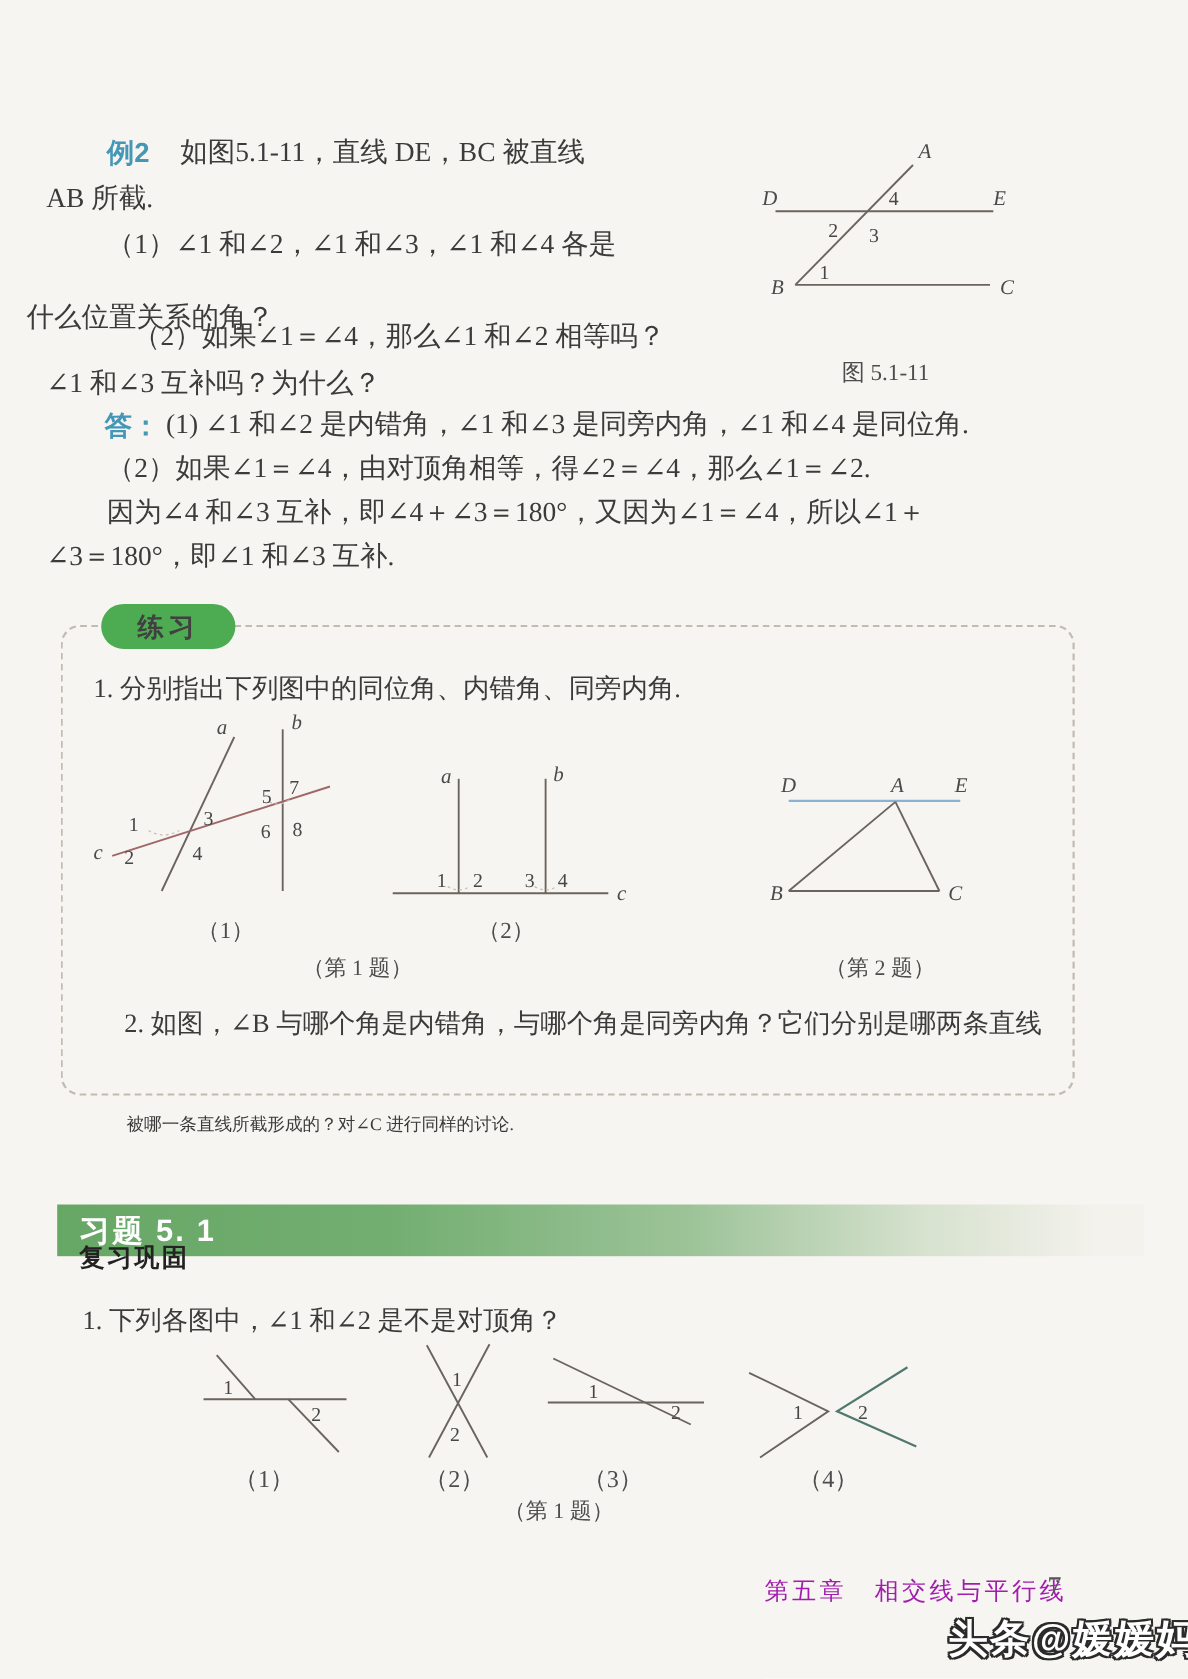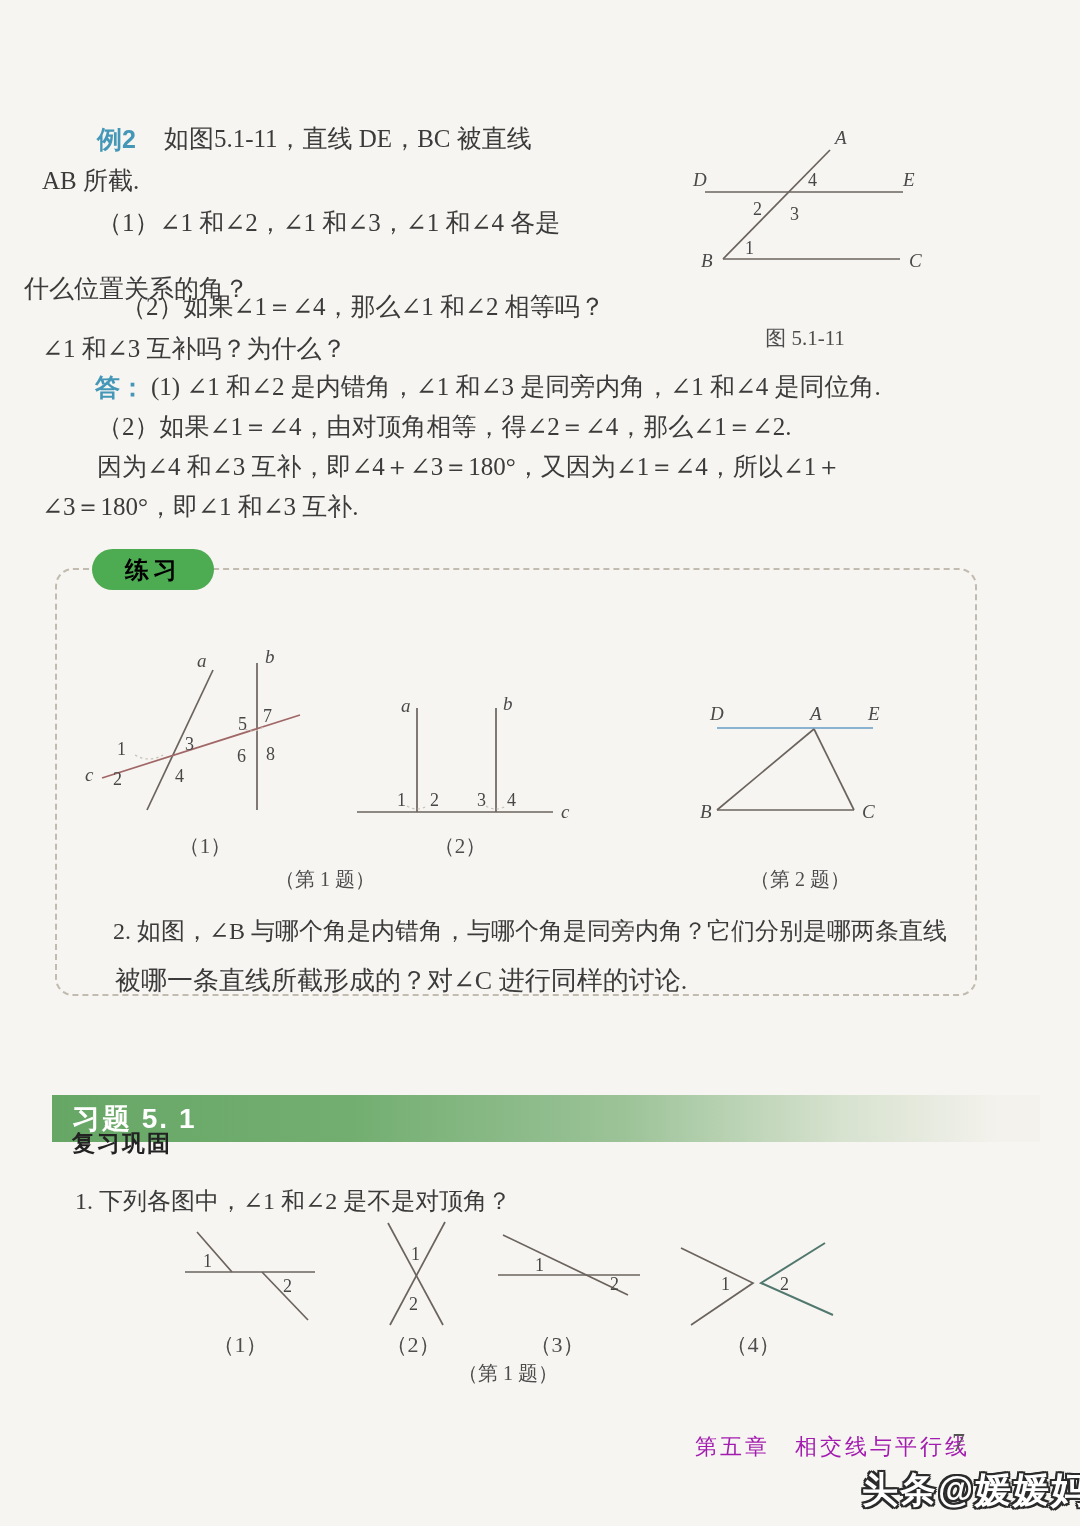--- a/index.html
+++ b/index.html
@@ -13,21 +13,21 @@
   .lbl-blue{color:#4597b8; font-weight:bold; font-family:"Liberation Sans","DejaVu Sans",sans-serif;}
   .ans-row{display:flex; gap:6px;}
   .ex-row{display:flex; gap:28px;}
   .figcap{position:absolute; font-size:21px; color:#4d4d4d; text-align:center; white-space:nowrap;}
   .practice-box{
     position:absolute; left:55px; top:568px; width:918px; height:424px;
     border:2px dashed #c1bbb0; border-radius:18px; background:transparent;
   }
   .badge{
     position:absolute; left:92px; top:549px; width:122px; height:41px;
-    background:#4dab51; border-radius:22px; color:#000000;
+    background:#4dab51; border-radius:22px; color:#404040;
     font-family:Liberation Mono, monospace; font-weight:bold;
     font-size:24px; display:flex; align-items:center; justify-content:center;
     letter-spacing:4px;
   }
   .banner{
     position:absolute; left:52px; top:1095px; width:988px; height:47px;
     background:linear-gradient(90deg,#67a766 0%,#72ae70 30%,#9cc398 58%,#d7e2cf 80%,#f4f2ed 96%);
     display:flex; align-items:center;
     color:#ffffff; font-family:"Liberation Sans","DejaVu Sans",sans-serif;
     font-weight:bold; font-size:28px; padding-left:20px; box-sizing:border-box;
@@ -90,20 +90,21 @@
     <text class="sv-num" x="133" y="66">4</text>
     <text class="sv-num" x="78" y="95">2</text>
     <text class="sv-num" x="115" y="100">3</text>
     <text class="sv-num" x="70" y="134">1</text>
   </svg>
   <div class="figcap" style="left:705px; top:294px; width:200px;margin-top:30px;">图 5.1-11</div>
 
   <div class="practice-box"></div>
   <div class="badge">练习</div>
 
+  <div class="tline" style="left:85px; top:612px; font-size:24px;">1. 分别指出下列图中的同位角、内错角、同旁内角.</div>
 
   <svg style="left:75px; top:645px;" width="250" height="185" viewBox="0 0 250 185">
     <line class="ln" x1="138" y1="25" x2="72" y2="165"></line>
     <line class="ln" x1="182" y1="18" x2="182" y2="165"></line>
     <line class="ln-red" x1="27" y1="133" x2="225" y2="70"></line>
     <path class="arc" d="M 60,110 Q 74,118 88,110"></path>
     <path class="arc" d="M 170,84 Q 179,89 188,82"></path>
     <text class="sv-letter" x="122" y="22">a</text>
     <text class="sv-letter" x="190" y="18">b</text>
     <text class="sv-letter" x="10" y="136">c</text>
@@ -143,21 +144,21 @@
     <line class="ln" x1="182" y1="138" x2="142" y2="57"></line>
     <text class="sv-letter" x="38" y="48">D</text>
     <text class="sv-letter" x="138" y="48">A</text>
     <text class="sv-letter" x="196" y="48">E</text>
     <text class="sv-letter" x="28" y="146">B</text>
     <text class="sv-letter" x="190" y="146">C</text>
   </svg>
   <div class="figcap" style="left:700px; top:866px; width:200px; font-size:20px;">（第 2 题）</div>
 
   <div class="tline" style="left:85px; top:916px; font-size:24px;margin-left:28px;">2. 如图，∠B 与哪个角是内错角，与哪个角是同旁内角？它们分别是哪两条直线</div>
-  <div class="tline" style="left:115px; top:966px; font-size:26px;">被哪一条直线所截形成的？对∠C 进行同样的讨论.</div>
+  <div class="tline" style="left:115px; top:1008px; font-size:16px;">被哪一条直线所截形成的？对∠C 进行同样的讨论.</div>
 
   <div class="banner">
     <span>习题 5. 1</span>
   </div>
 
   <div class="section-head">复习巩固</div>
 
   <div class="tline" style="left:75px; top:1186px; font-size:24px;">1. 下列各图中，∠1 和∠2 是不是对顶角？</div>
 
   <svg style="left:145px; top:1222px;" width="190" height="110" viewBox="0 0 190 110">

